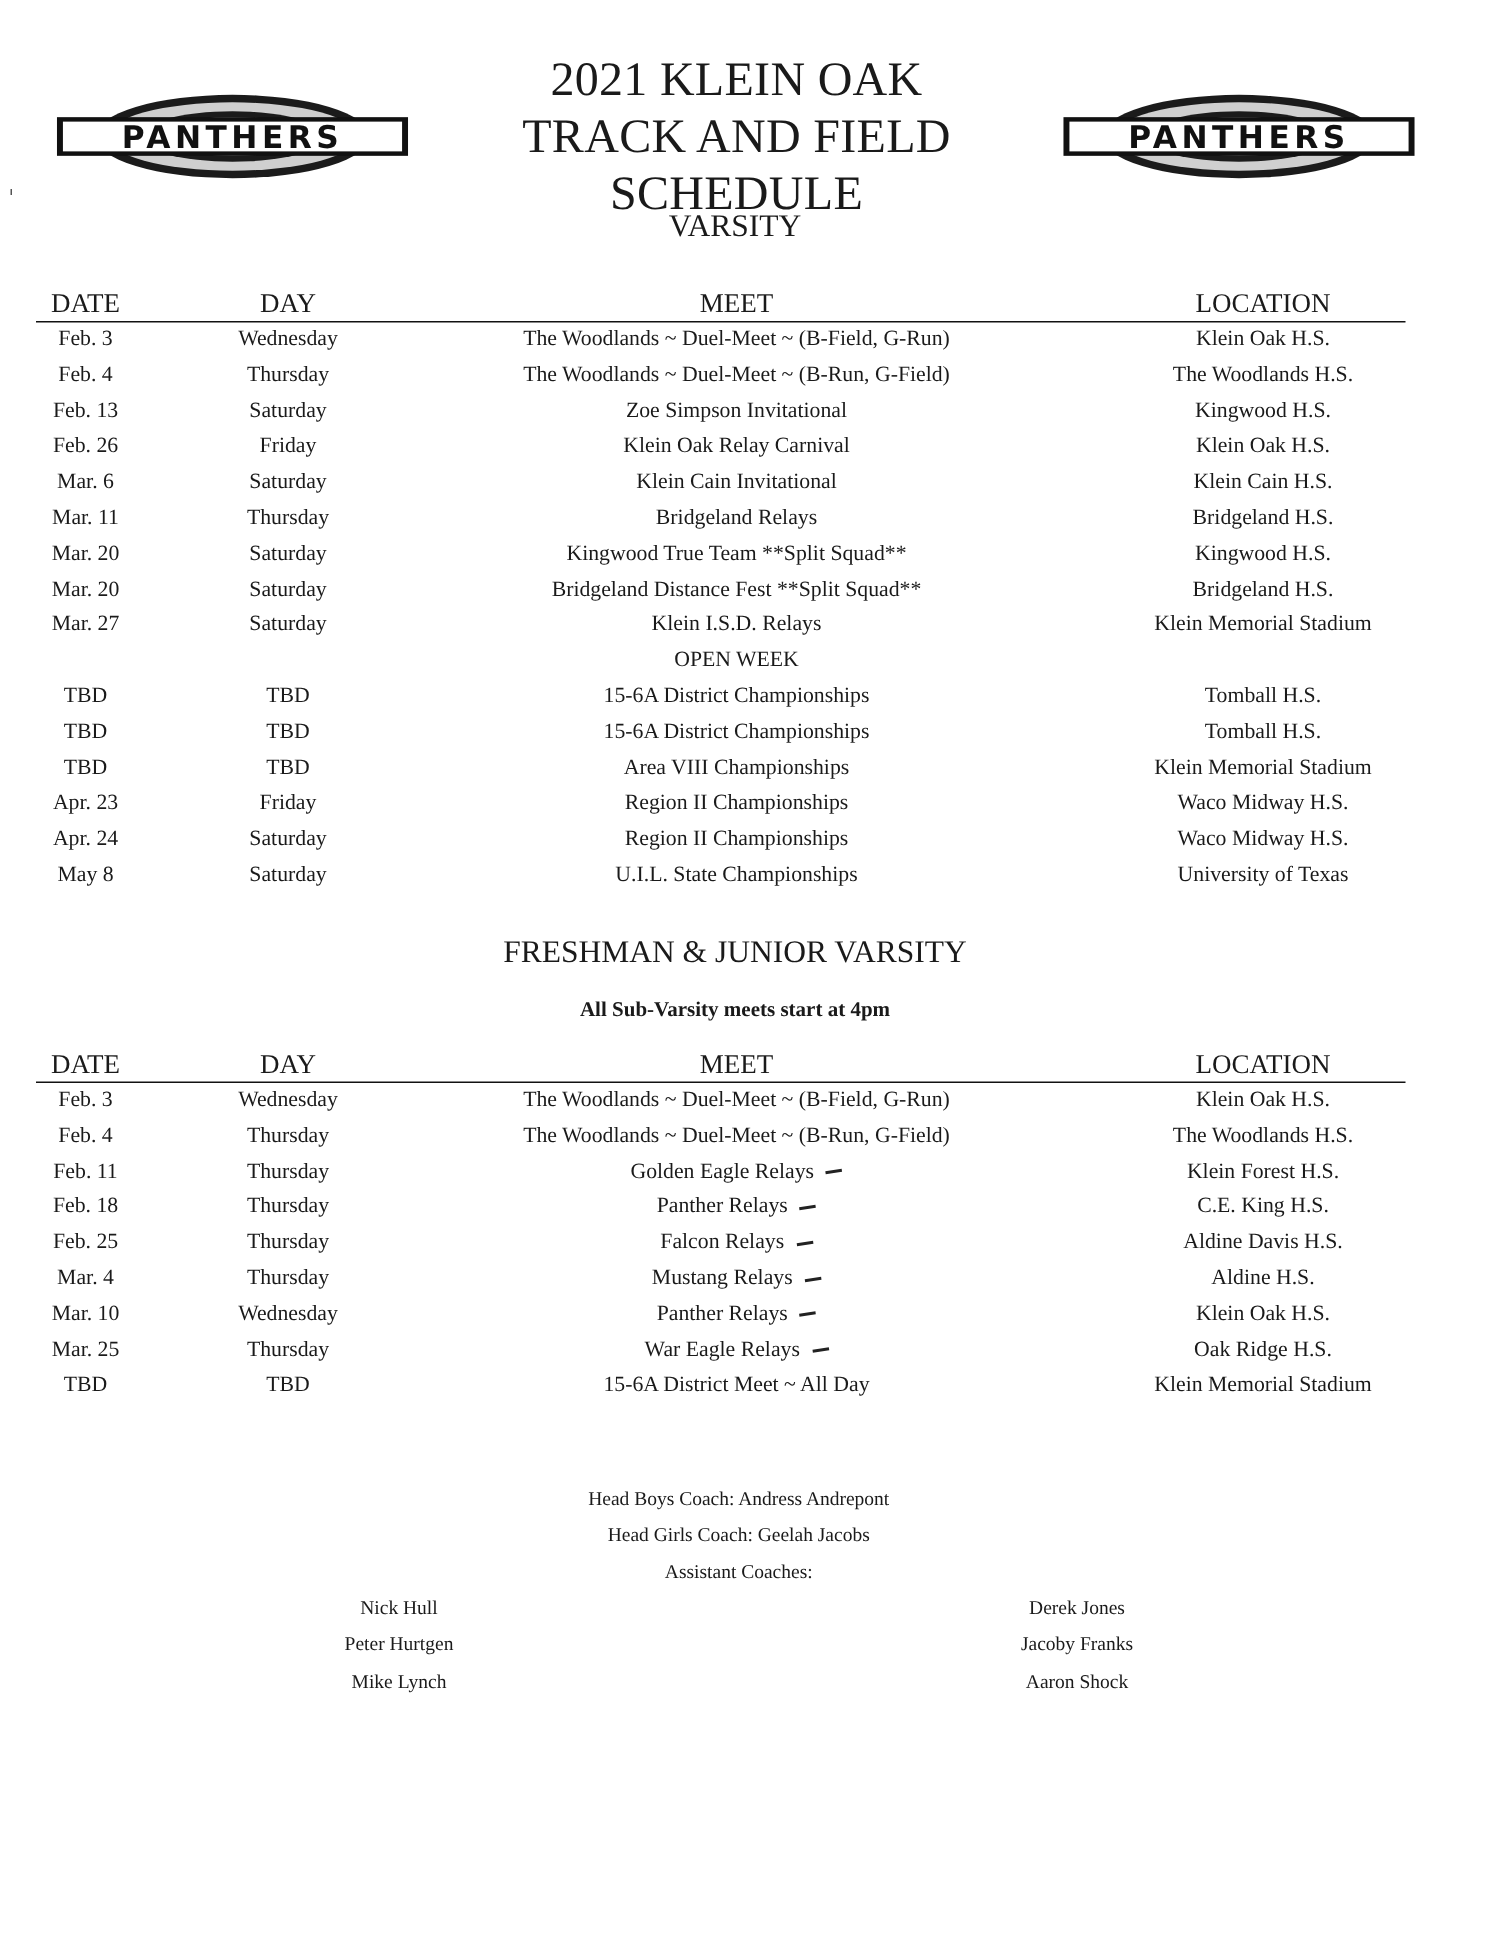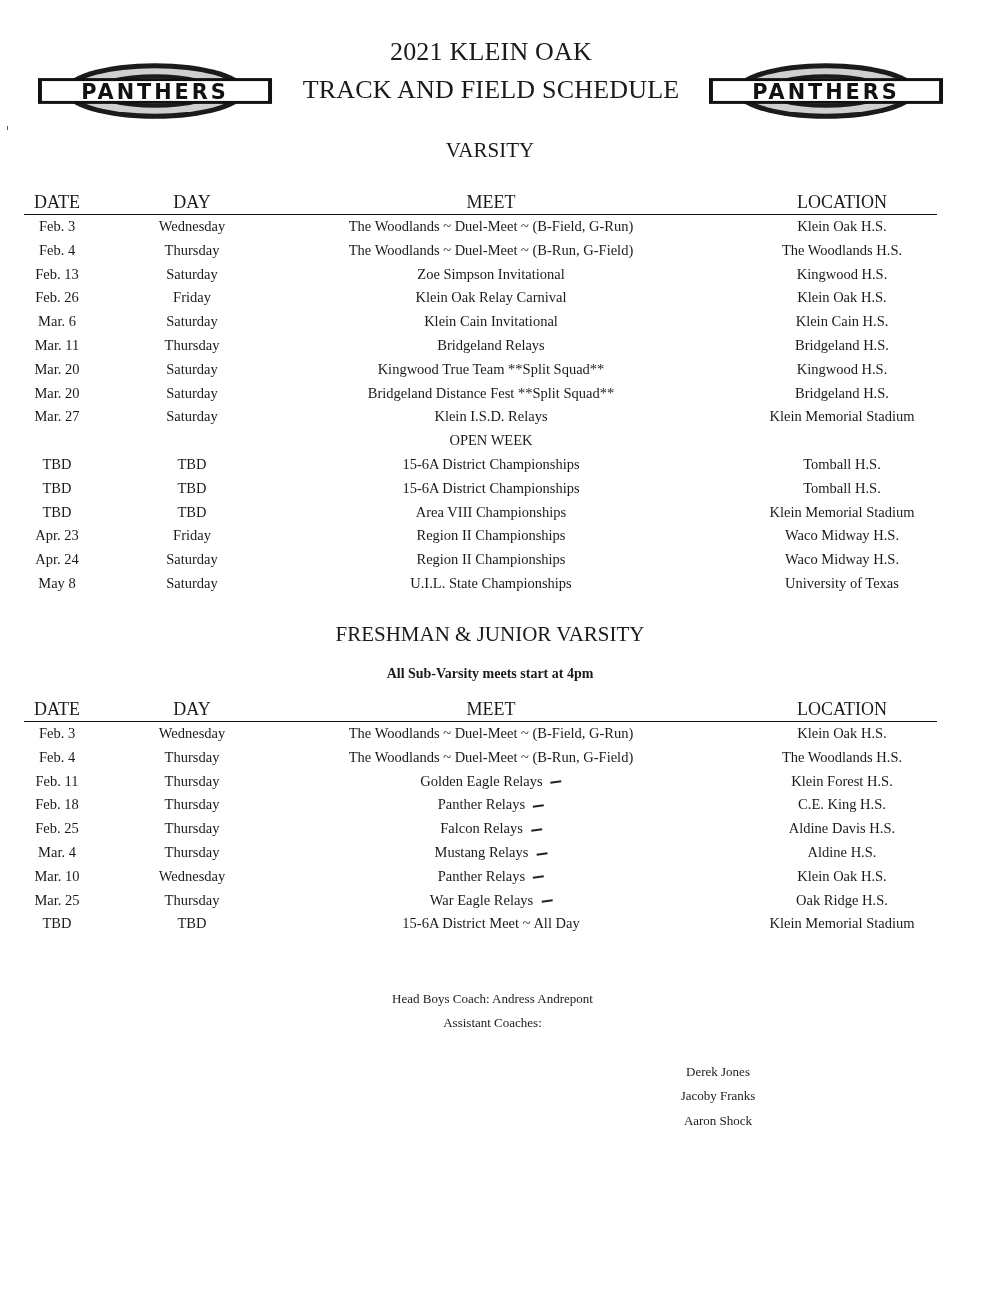--- a/index.html
+++ b/index.html
@@ -9,21 +9,21 @@
   }
   .logo {
     position: absolute; width: 238px; height: 62px;
   }
   .logo svg { width: 100%; height: 100%; display: block; }
   #logo-left { left: 36px; top: 60px; }
   #logo-right { left: 707px; top: 60px; }
   .title-block {
     position: absolute; left: 290px; width: 402px; top: 33px; text-align: center;
   }
-  .title-line { font-size: 26px; line-height: 38px; letter-spacing: 0.2px; }
+  .title-line { font-size: 32px; line-height: 38px; letter-spacing: 0.2px; }
   .section-title {
     position: absolute; left: 0; width: 980px; text-align: center; font-size: 21px;
   }
   .subnote {
     position: absolute; left: 0; width: 980px; text-align: center; font-size: 14px; font-weight: bold;
   }
   .sched {
     position: absolute; left: 24px; width: 913px;
   }
   .sched-head {
@@ -251,19 +251,25 @@
         <span class="c-date"><span style="position: static; transform: none;">TBD</span></span>
         <span class="c-day"><span style="position: static; transform: none;">TBD</span></span>
         <span class="c-meet"><span style="position: static; transform: none;">15-6A District Meet ~ All Day</span></span>
         <span class="c-loc"><span style="position: static; transform: none;">Klein Memorial Stadium</span></span>
       </div>
     </div>
 </div>
 
 <div class="coaches">
   <div class="coach-line">Head Boys Coach: Andress Andrepont</div>
+  <div class="coach-line">Head Girls Coach: Geelah Jacobs</div>
   <div class="coach-line">Assistant Coaches:</div>
+  <div class="assist-col" id="assist-left">
+    <div>Nick Hull</div>
+    <div>Peter Hurtgen</div>
+    <div>Mike Lynch</div>
+  </div>
   <div class="assist-col" id="assist-right">
     <div>Derek Jones</div>
     <div>Jacoby Franks</div>
     <div>Aaron Shock</div>
   </div>
 </div>
 
 </body></html>

